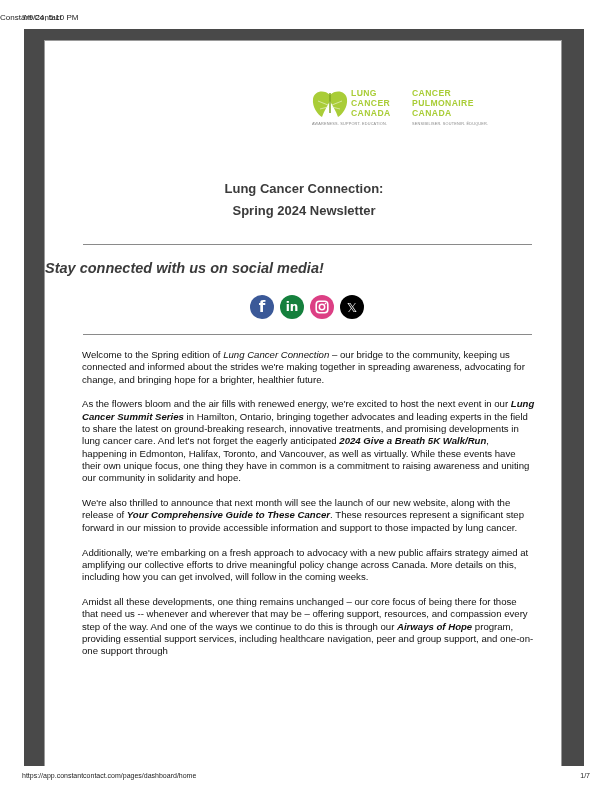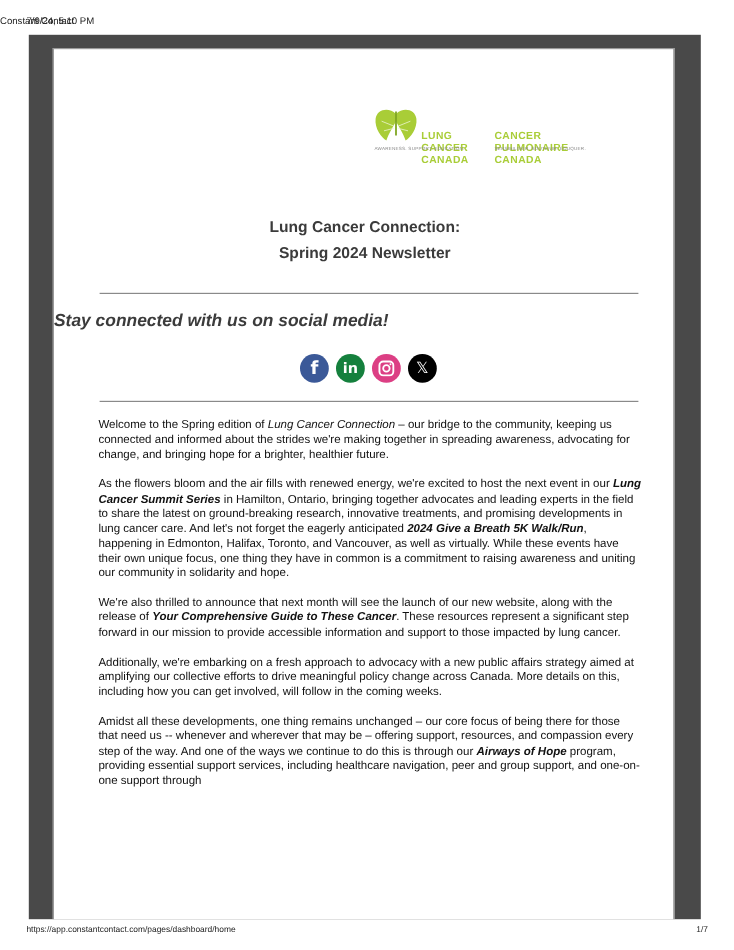--- a/index.html
+++ b/index.html
@@ -65,21 +65,21 @@
       position: absolute; left: 183px; top: 22px; width: 14px; height: 30px;
       background: #e9dfd6; border-radius: 6px;
     }
 
     .logo {
       position: absolute; left: 267px; top: 23px; width: 220px; height: 100px;
     }
     .logo .leaf { position: absolute; left: 0; top: 25px; }
     .logo .en, .logo .fr {
       position: absolute; top: 25px; font-size: 8.6px; font-weight: bold; line-height: 9.8px;
-      color: #a9cd37; letter-spacing: 0.4px; margin-top: 20px;
+      color: #a9cd37; letter-spacing: 0.4px;
     }
     .logo .en { left: 39px; }
     .logo .fr { left: 100px; }
     .logo .tag-en, .logo .tag-fr {
       position: absolute; top: 58px; font-size: 3.8px; color: #888; letter-spacing: 0.2px; white-space: nowrap;
     }
     .logo .tag-en { left: 0; }
     .logo .tag-fr { left: 100px; }
 
     .newsletter-title {

